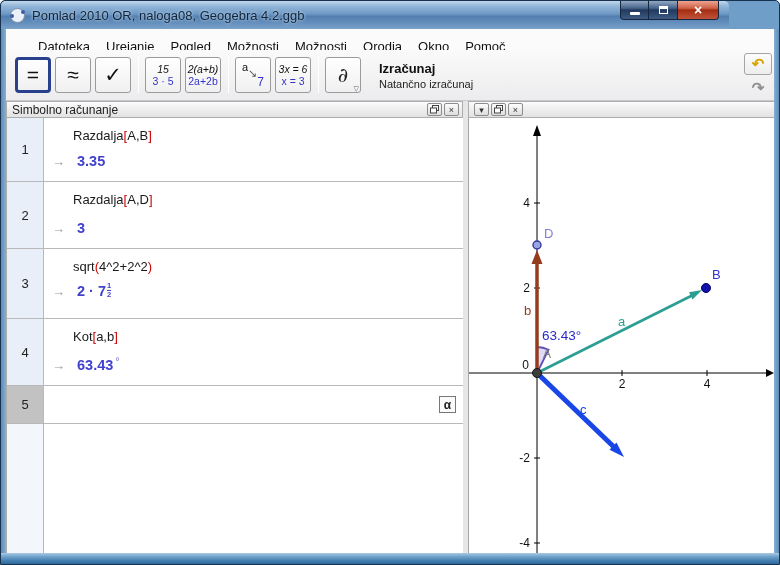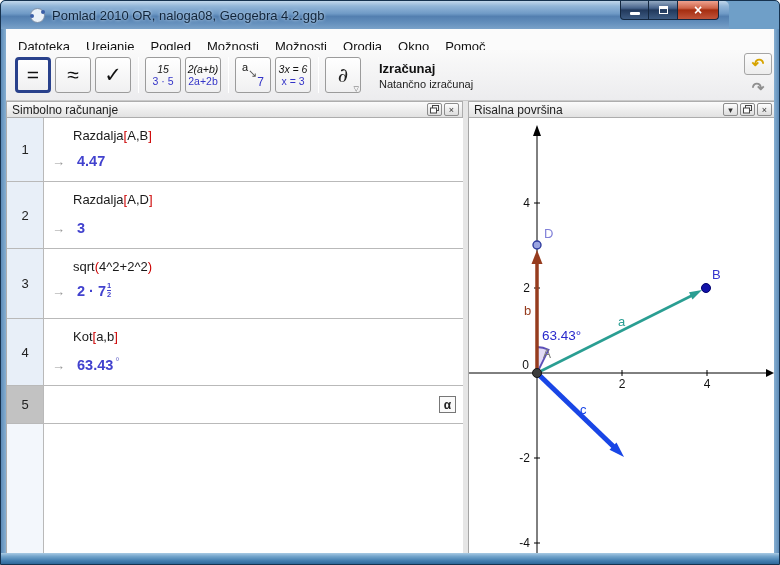--- a/index.html
+++ b/index.html
@@ -5,42 +5,42 @@
   * { margin:0; padding:0; box-sizing:border-box; }
   html,body { width:780px; height:565px; font-family:"Liberation Sans", sans-serif; }
   #window {
     position:relative; width:780px; height:565px; overflow:hidden;
     background:#6F9FC8; border:1px solid #16324F; border-radius:5px 5px 0 0;
   }
   
   #titlebar {
     position:absolute; left:0; top:0; width:728px; height:28px;
     background:linear-gradient(180deg,#C2D8EC 0%,#93B6D8 18%,#6F9AC6 45%,#537FB0 55%,#648FBC 78%,#7AA2C9 100%);
-    border-radius:5px 5px 0 0; display:flex; align-items:center;padding-left:20px;
+    border-radius:5px 5px 0 0; display:flex; align-items:center;
   }
   #app-icon { width:15px; height:15px; margin:0 7px 0 9px; border-radius:50%;
     border:1.5px solid #7E8FA6; background:#EAF1F8; position:relative; }
   #app-icon i { position:absolute; width:4px; height:4px; border-radius:50%; background:#3A5FA8; }
   #app-icon i:nth-child(1){ left:-1px; top:5px; } #app-icon i:nth-child(2){ right:-1px; top:1px; }
   #title-text { font-size:13px; color:#10243A; text-shadow:0 0 3px #D8E8F5; }
   #win-buttons { position:absolute; right:10px; top:0; display:flex; }
   .wbtn { height:19px; border:1px solid #14273F; border-top:none; display:flex;
     align-items:center; justify-content:center; color:#fff;
     background:linear-gradient(180deg,#93A9C2 0%,#47638B 40%,#22395C 50%,#3D5B82 100%); }
   .wbtn.min { width:29px; border-radius:0 0 0 4px; }
   .wbtn.max { width:28px; border-left:none; border-right:none; }
   .wbtn.close { width:42px; border-radius:0 0 4px 0;
     background:linear-gradient(180deg,#EFA28F 0%,#CE6348 40%,#A52D10 50%,#C1543A 100%); }
   .min-glyph { width:10px; height:3px; background:#fff; margin-top:7px; border-radius:1px; }
   .max-glyph { width:9px; height:8px; border:1px solid #fff; border-top:3px solid #fff; }
   .close-glyph { font-size:14px; font-weight:bold; line-height:14px; }
   
   #menubar {
     position:absolute; left:5px; top:28px; width:770px; height:35px; background:#FBFBFB;
-    border-bottom:1px solid #D9D9D9; display:flex; align-items:center; padding-left:4px;
+    border-bottom:1px solid #D9D9D9; display:flex; align-items:center; padding-left:24px;
   }
   .menu-item { font-size:13px; color:#111; padding:0 8px; cursor:default; }
   
   #toolbar {
     position:absolute; left:5px; top:49px; width:770px; height:51px;
     background:linear-gradient(180deg,#FAFAFA,#ECECEE); display:flex; align-items:center;
     padding-left:9px; border-bottom:1px solid #C9C9C9;
   }
   .tbtn {
     width:36px; height:36px; margin-right:4px; background:linear-gradient(180deg,#FFFFFF,#F0F0F1);
@@ -201,21 +201,21 @@
         <span>×</span>
       </span>
   </div>
 
   <div id="cas-rows">
 
     <div class="cas-row" style="height:64px">
       <div class="row-num">1</div>
       <div class="row-body">
         <div class="cas-in"><span>Razdalja</span><span class="br">[</span><span>A,B</span><span class="br">]</span></div>
-        <div class="cas-out"><span class="arr">→</span><span class="val">4.47</span></div>
+        <div class="cas-out"><span class="arr">→</span><span class="val">3.35</span></div>
       </div>
     </div>
 
     <div class="cas-row" style="height:67px">
       <div class="row-num">2</div>
       <div class="row-body">
         <div class="cas-in"><span>Razdalja</span><span class="br">[</span><span>A,D</span><span class="br">]</span></div>
         <div class="cas-out"><span class="arr">→</span><span class="val">3</span></div>
       </div>
     </div>
@@ -248,21 +248,20 @@
 
     <div id="cas-filler">
       <div class="row-num"></div>
       <div class="row-body"></div>
     </div>
   </div>
 
   <div id="splitter"></div>
 
   <div class="panel-header" id="graphics-header">
-    <span class="ph-title">Risalna površina</span>
     <span class="phbtn">
         <span>▾</span>
       </span>
     <span class="phbtn">
       <svg width="9" height="9">
           <rect x="2.5" y="0.5" width="6" height="5" fill="none" stroke="#444"></rect>
           <rect x="0.5" y="3" width="6" height="5" fill="#fff" stroke="#444"></rect>
         </svg>
     </span>
     <span class="phbtn">

